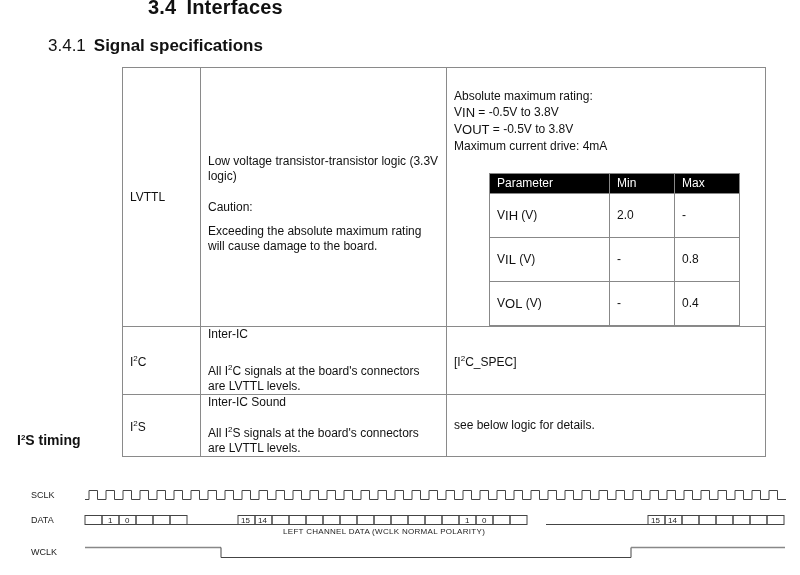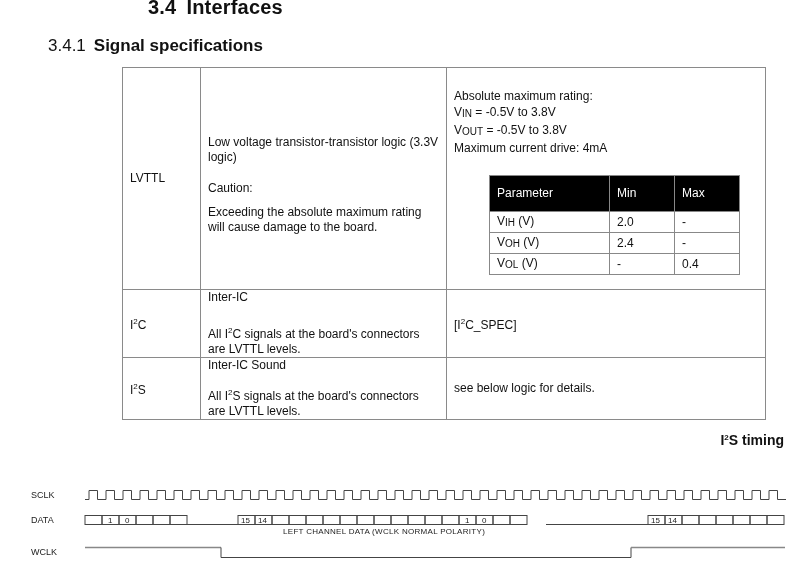--- a/index.html
+++ b/index.html
@@ -6,26 +6,26 @@
   body{width:800px;height:575px;position:relative;overflow:hidden;font-family:"Liberation Sans",sans-serif;color:#111;}
   .h2{position:absolute;left:148px;top:-4px;font-size:20px;font-weight:bold;letter-spacing:0.2px;}
   .h2 .num{margin-right:10px;}
   .h3{position:absolute;left:48px;top:36px;font-size:17px;}
   .h3 .num{font-weight:normal;margin-right:8px;}
   .h3 .ttl{font-weight:bold;}
   table.spec{position:absolute;left:122px;top:67px;width:644px;border-collapse:collapse;font-size:12px;}
   table.spec td{border:1.5px solid #8a8a8a;vertical-align:middle;padding:0 7px;line-height:15px;}
   table.spec td.c1{width:63px;}
   table.spec td.c2{width:231px;}
-  .sub{font-size:10px;vertical-align:-1px;margin-top:11px;}
+  .sub{font-size:13px;vertical-align:-1px;margin-top:11px;}
   .sup{font-size:8px;vertical-align:5px;}
   table.param{border-collapse:collapse;margin-left:35px;width:251px;font-size:12px;}
-  table.param th{background:#000;color:#fff;font-weight:normal;text-align:left;padding:8px 7px;height:19px;border:1.5px solid #888;}
-  table.param td{border:1.5px solid #888;height:19px;padding:0 7px;line-height:19px;}
-  .diag-title{position:absolute;left:0;width:784px;top:432px;text-align:right;font-size:14px;font-weight:bold;}
+  table.param th{background:#000;color:#fff;font-weight:normal;text-align:left;padding:0 7px;height:19px;border:1.5px solid #888;}
+  table.param td{border:1.5px solid #888;height:19px;padding:12px 7px;line-height:19px;}
+  .diag-title{position:absolute;left:17px;width:784px;top:432px;text-align:left;font-size:14px;font-weight:bold;}
   .sig-label{position:absolute;left:31px;font-size:9px;color:#222;}
   svg.timing{position:absolute;left:0;top:480px;}
   .chan-note{position:absolute;left:265px;top:527px;font-size:8px;color:#222;letter-spacing:0.3px;margin-left:18px;}
 </style>
 </head>
 <body>
 
 <div class="h2"><span class="num">3.4</span><span>Interfaces</span></div>
 
 <div class="h3"><span class="num">3.4.1</span><span class="ttl">Signal specifications</span></div>
@@ -52,23 +52,23 @@
           <th style="width:105px">Parameter</th>
           <th style="width:50px">Min</th>
           <th>Max</th>
         </tr>
         <tr>
           <td><span>V</span><span class="sub">IH</span><span> (V)</span></td>
           <td>2.0</td>
           <td>-</td>
         </tr>
         <tr>
-          <td><span>V</span><span class="sub">OH</span><span> (V)</span></td>
-          <td>2.4</td>
+          <td><span>V</span><span class="sub">IL</span><span> (V)</span></td>
           <td>-</td>
+          <td>0.8</td>
         </tr>
         <tr>
           <td><span>V</span><span class="sub">OL</span><span> (V)</span></td>
           <td>-</td>
           <td>0.4</td>
         </tr>
       </tbody>
           </table>
     </td>
   </tr>

